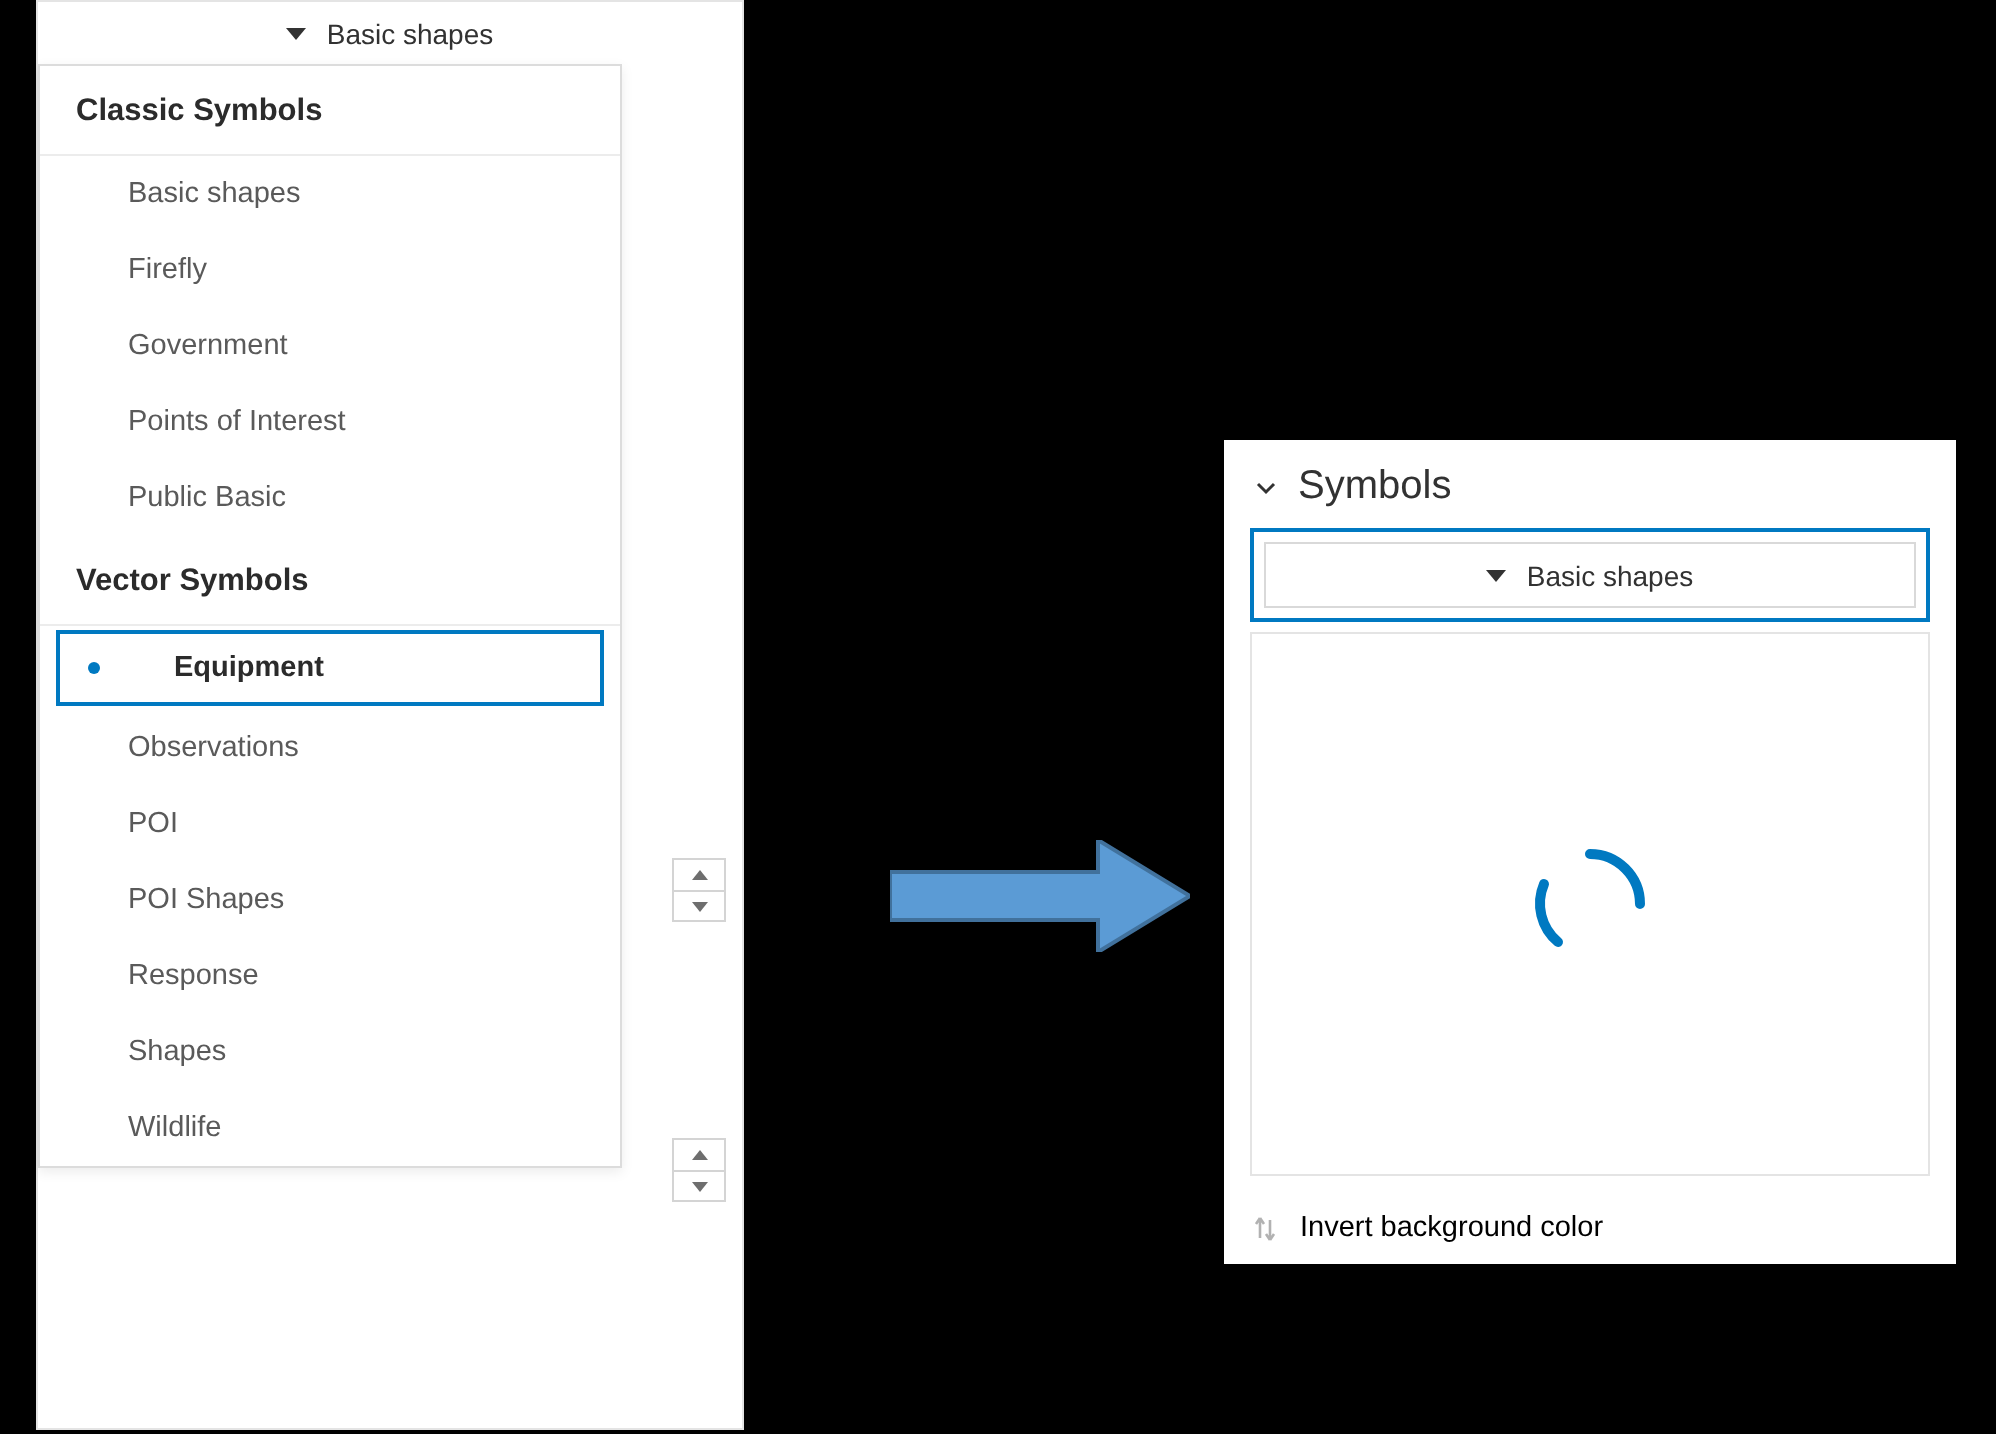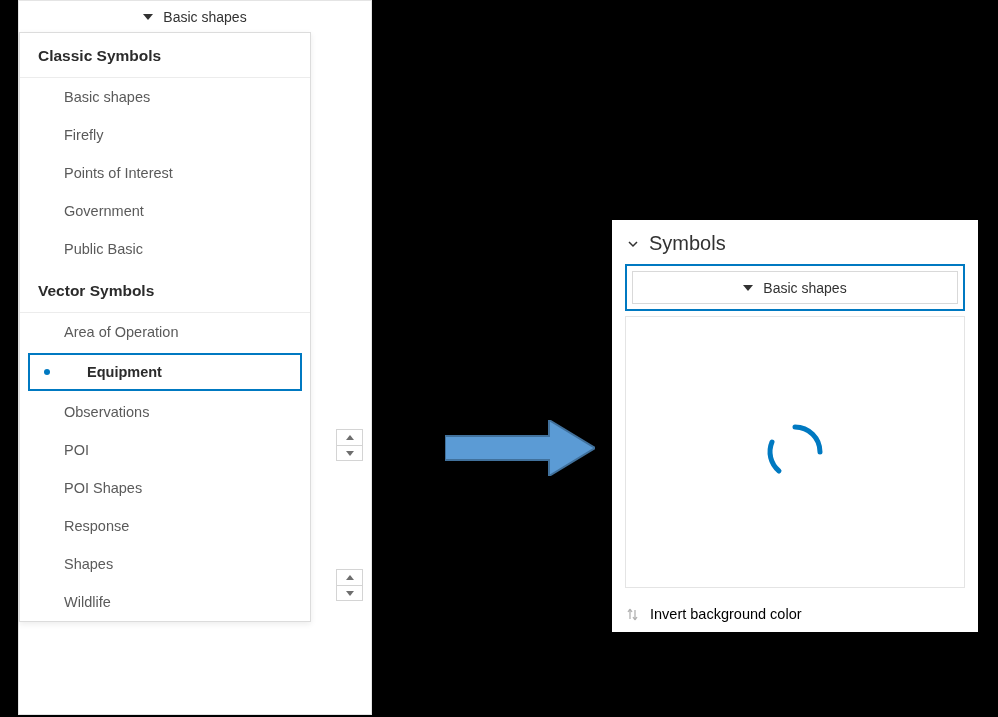--- a/index.html
+++ b/index.html
@@ -191,25 +191,24 @@
     <span class="caret-down"></span>
     <span>Basic shapes</span>
   </div>
 
   <div class="accent-bar"></div>
 
   <div class="dropdown" id="dropdown">
       <div class="group-header nb">Classic Symbols</div>
       <div class="item">Basic shapes</div>
       <div class="item">Firefly</div>
+      <div class="item">Government</div>
       <div class="item">Points of Interest</div>
-      <div class="item">Government</div>
       <div class="item">Public Basic</div>
       <div class="group-header">Vector Symbols</div>
-      <div class="item">Area of Operation</div>
       <div class="item selected">Equipment</div>
       <div class="item">Observations</div>
       <div class="item">POI</div>
       <div class="item">POI Shapes</div>
       <div class="item">Response</div>
       <div class="item">Shapes</div>
       <div class="item">Wildlife</div>
     </div>
 
   <div class="stepper" style="top:428px;">

